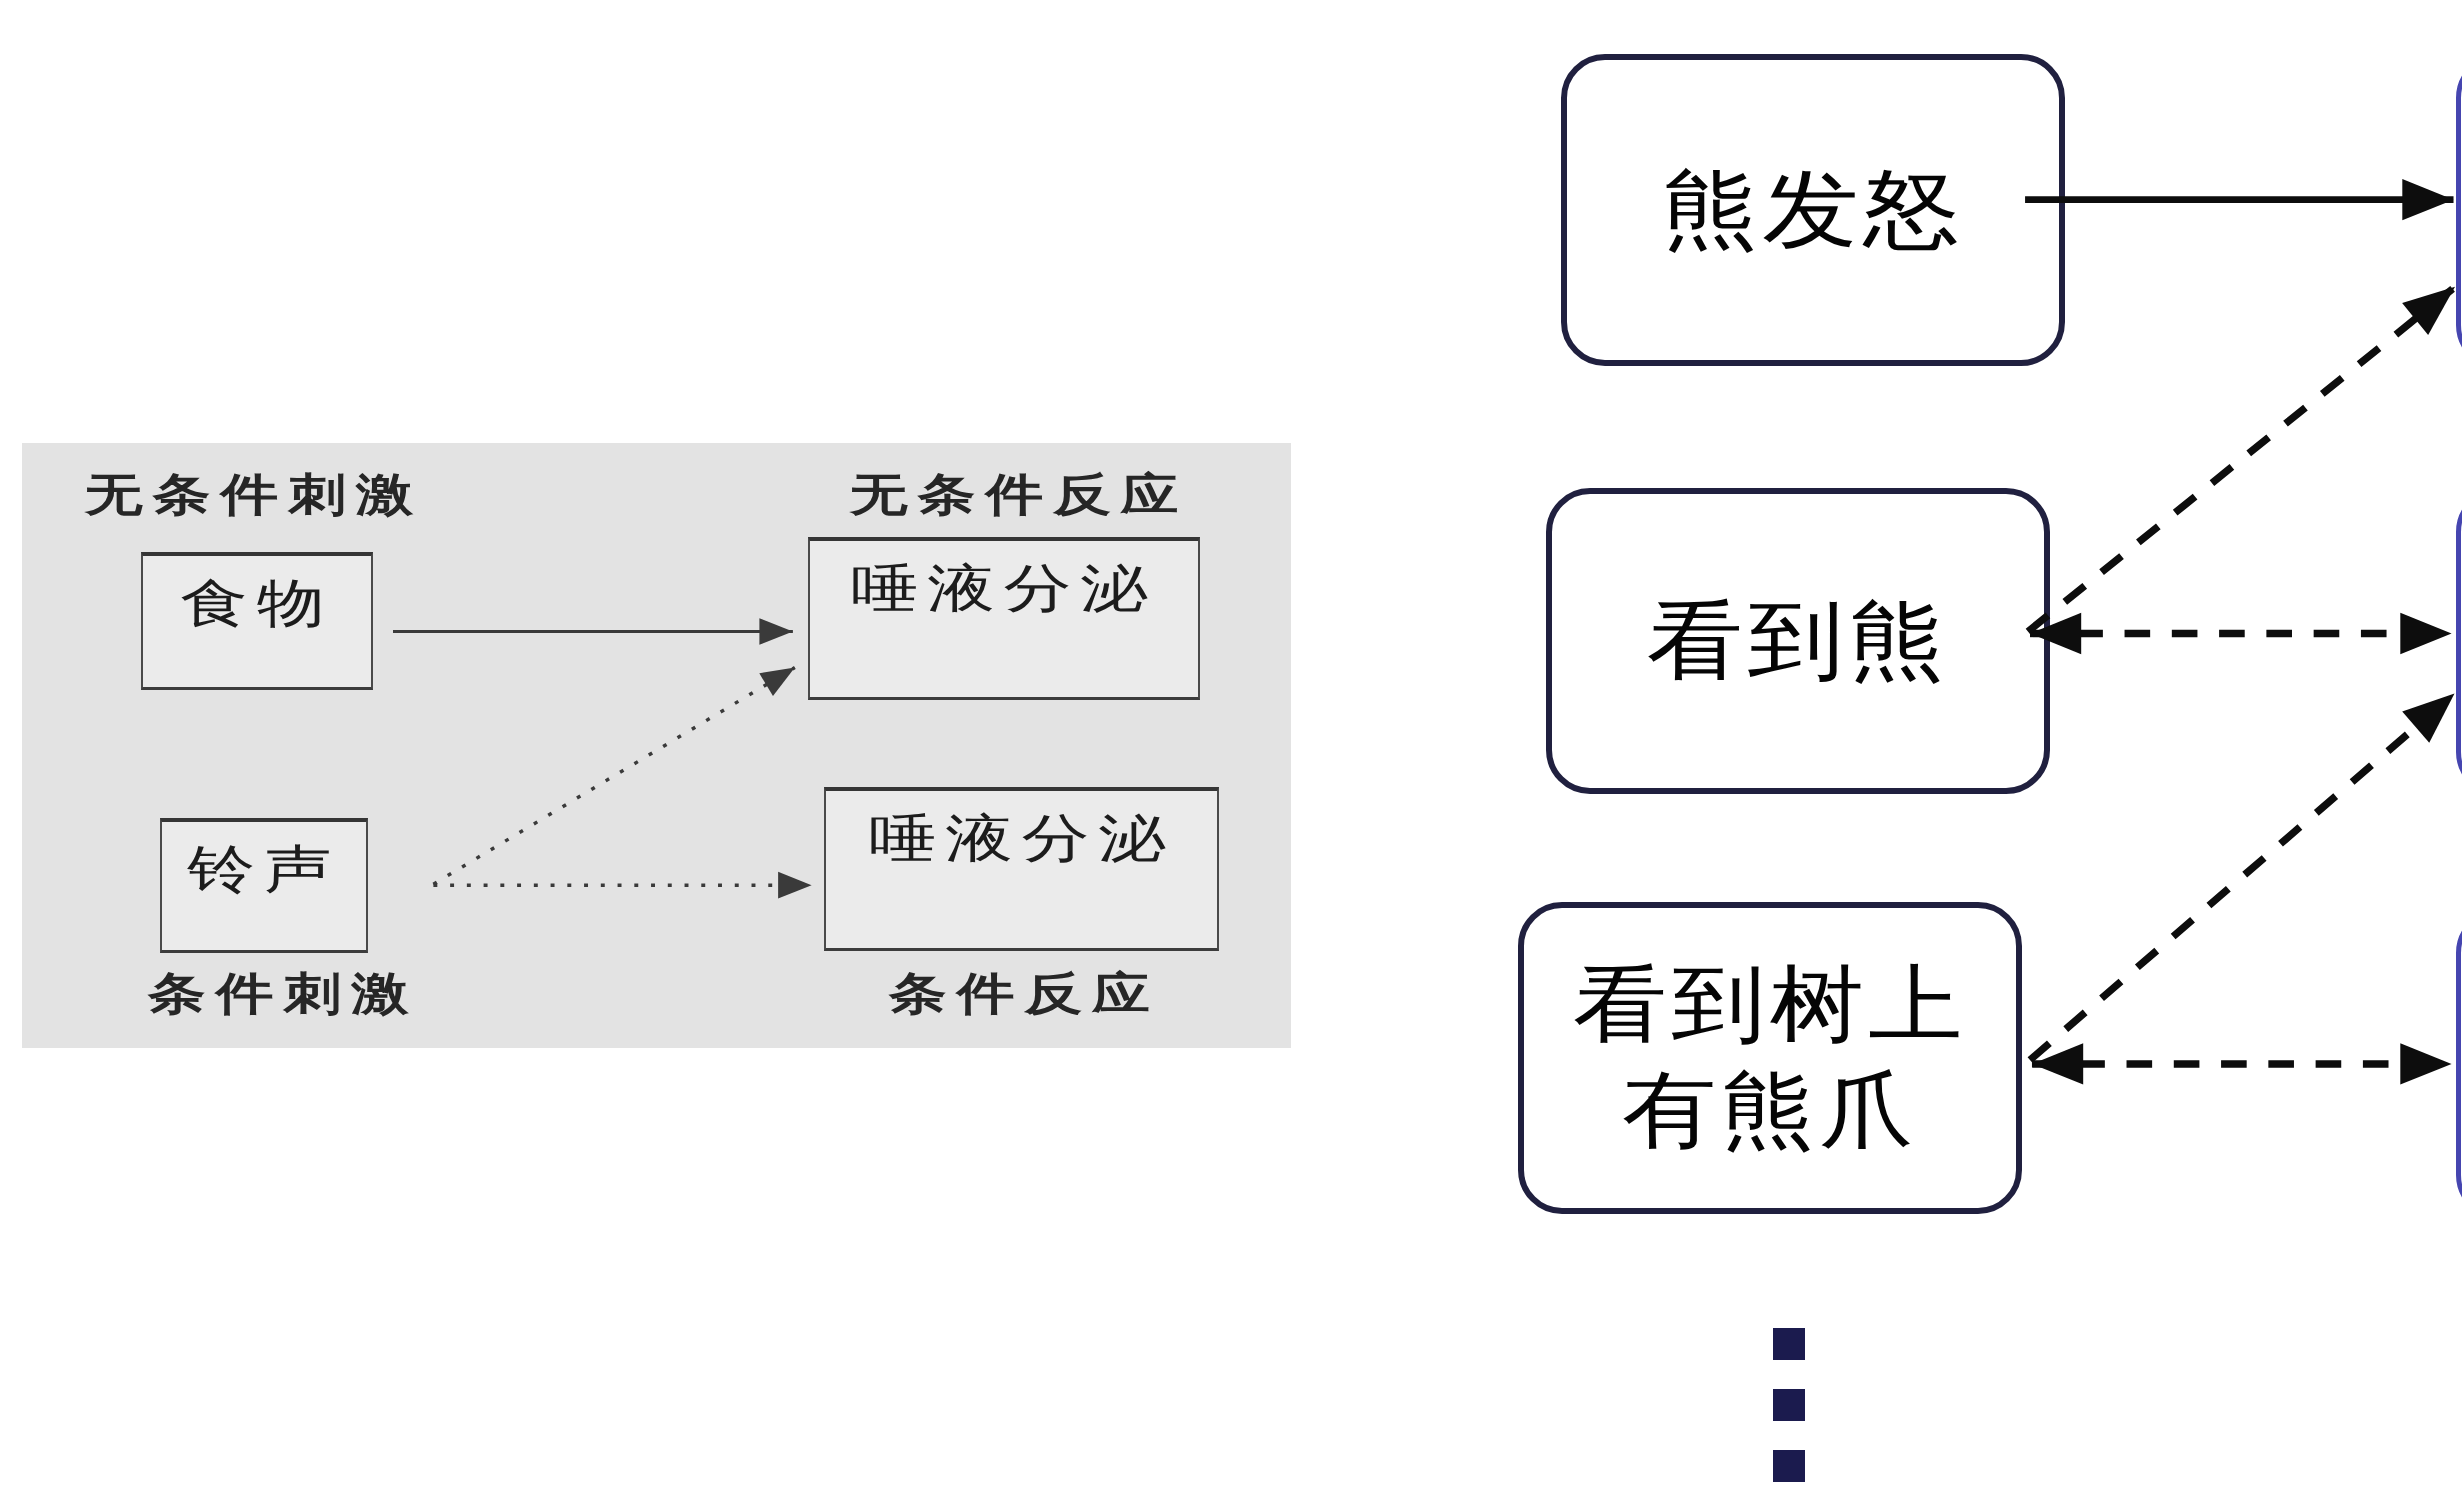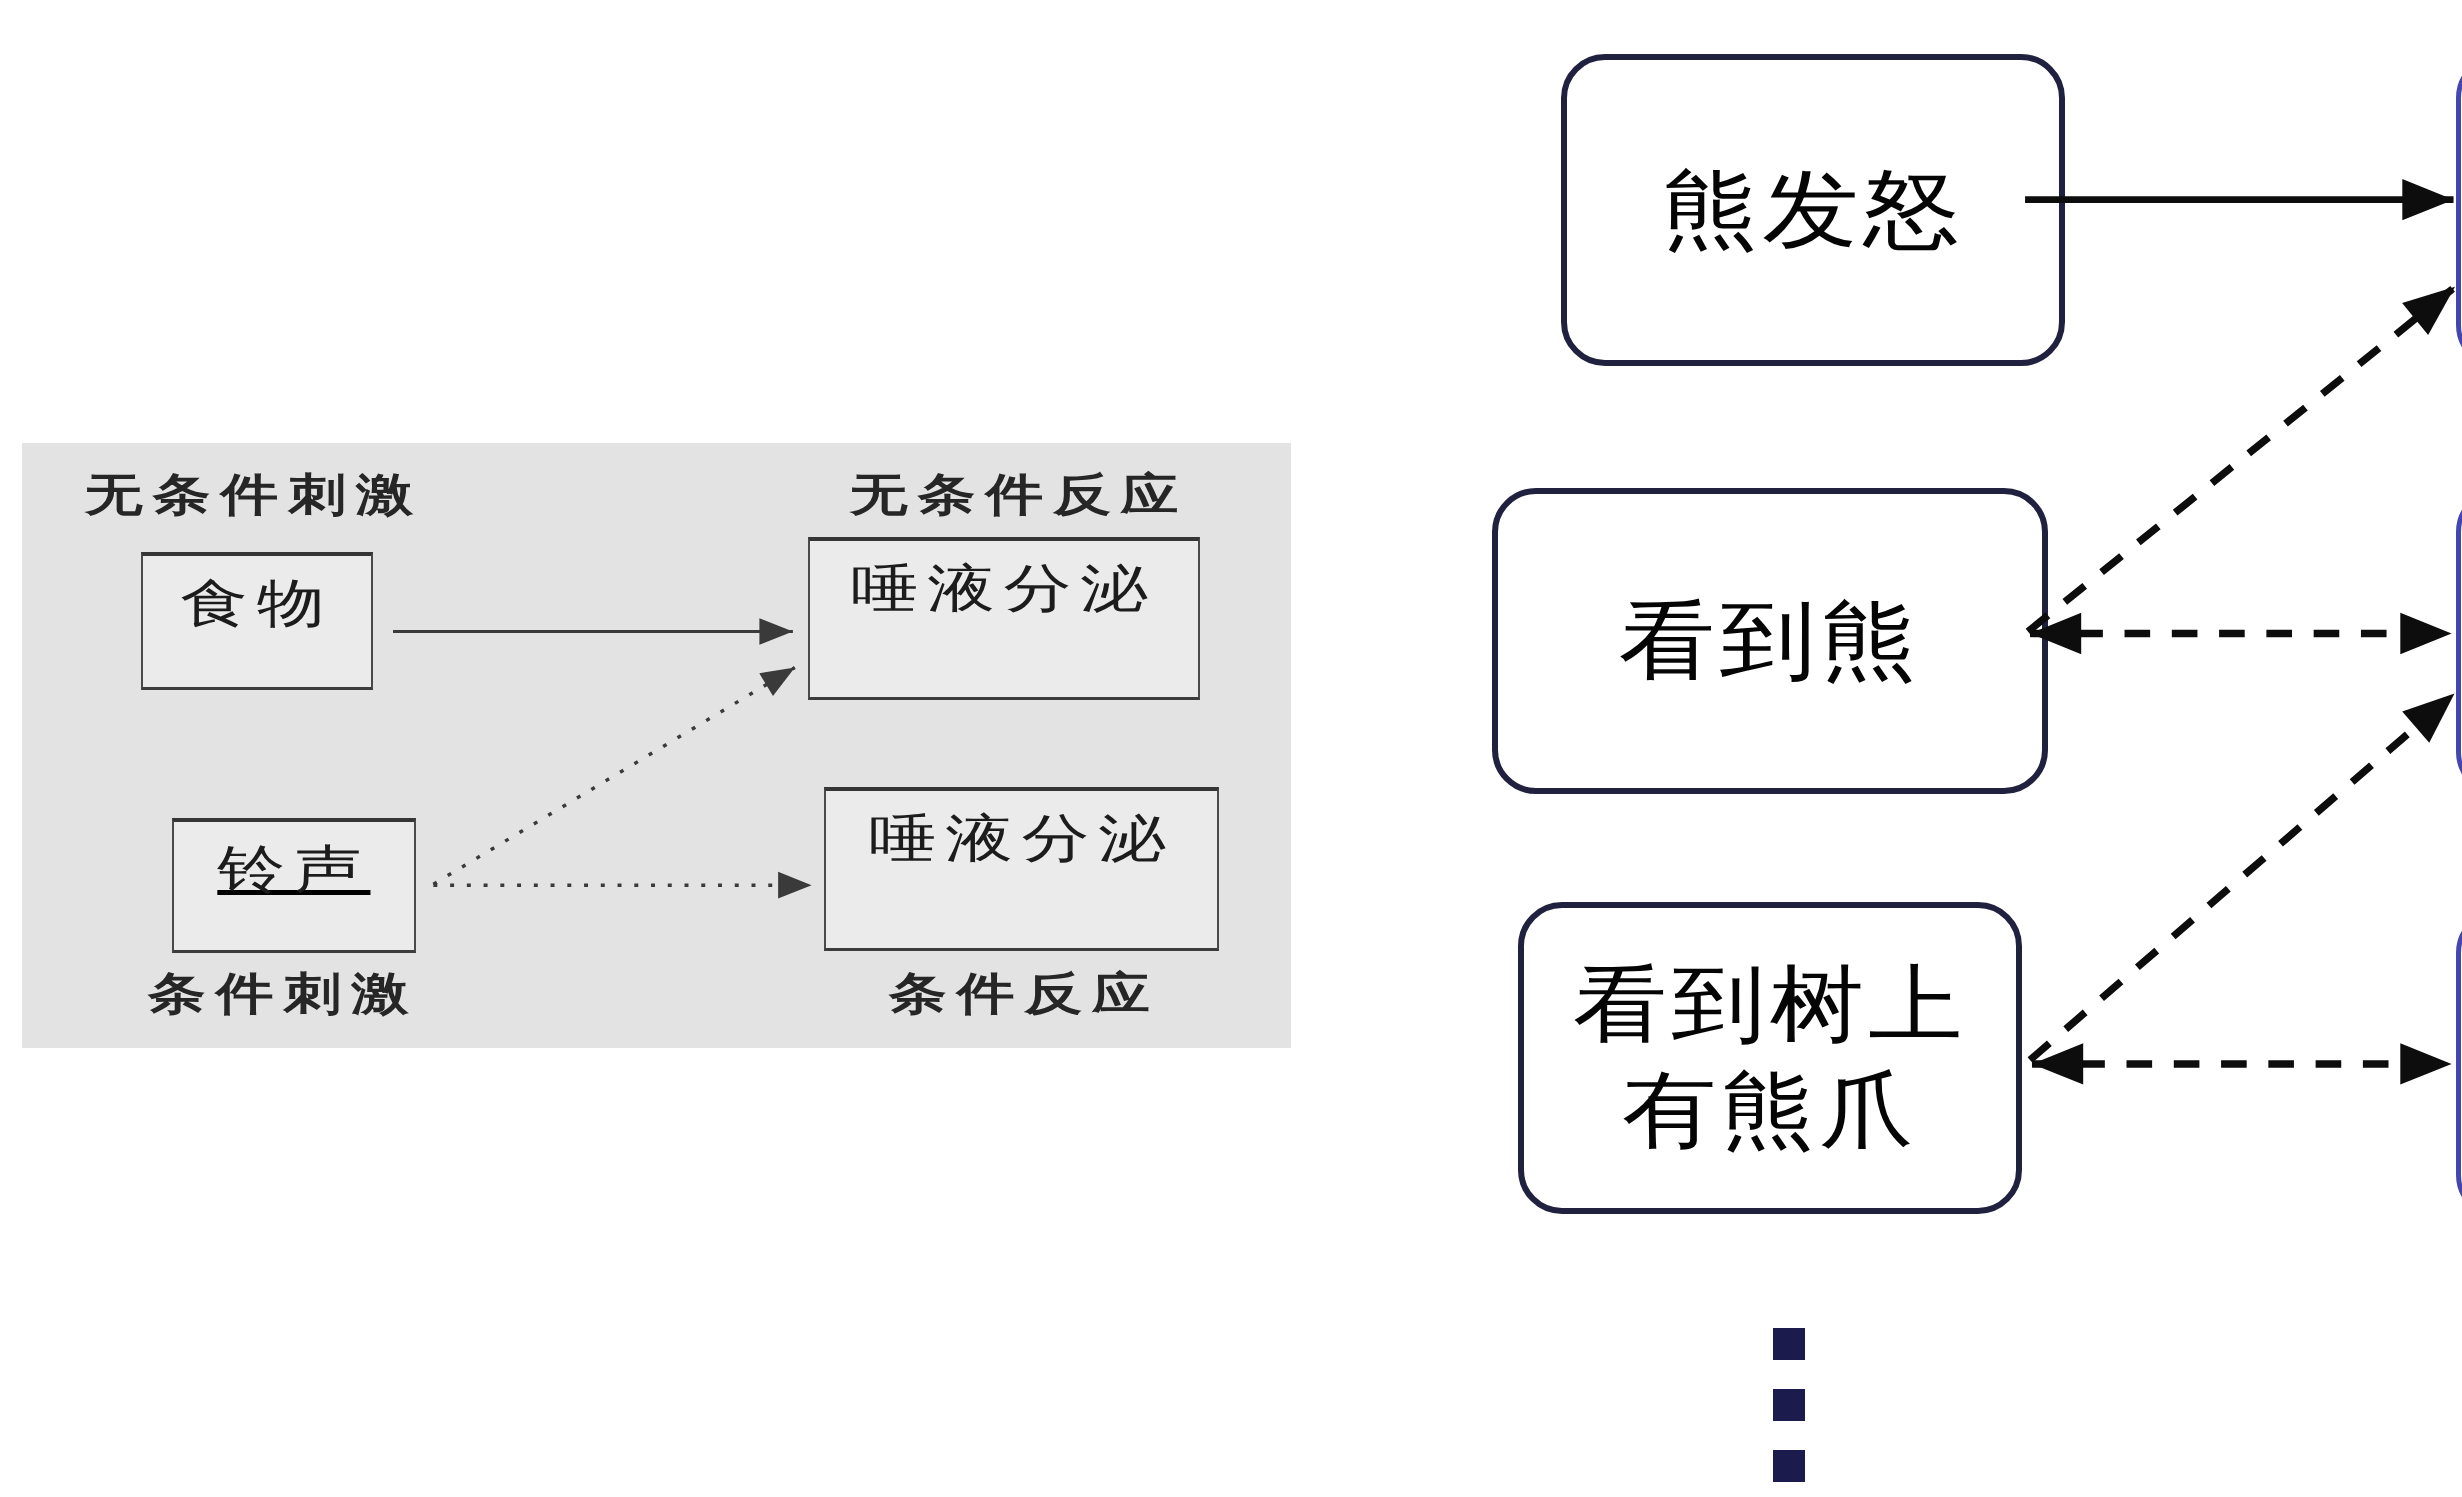--- a/index.html
+++ b/index.html
@@ -14,34 +14,34 @@
   #lbl-cs{left:148px;top:964px;}
   #lbl-cr{left:889px;top:964px;}
 
   .gbox{position:absolute;box-sizing:border-box;background:#ebebeb;
         border:2.5px solid #4a4a4a;border-top:4.4px solid #353535;border-bottom:3.4px solid #3c3c3c;
         display:flex;justify-content:center;align-items:flex-start;}
   .gbox .t{font-size:52px;font-weight:500;color:#1c1c1c;letter-spacing:6.9px;white-space:nowrap;
            margin-top:12.8px;transform:scaleX(1.30);transform-origin:center top;}
   #box-food{left:141px;top:552px;width:232px;height:138px;}
   #box-saliva-uc{left:808px;top:537px;width:392px;height:163px;}
-  #box-bell{left:172px;top:818px;width:244px;height:135px;text-decoration:underline;}
+  #box-bell{left:160px;top:818px;width:208px;height:135px;}
   #box-saliva-c{left:824px;top:787px;width:395px;height:164px;}
 
   
   .rbox{position:absolute;box-sizing:border-box;background:#ffffff;border-radius:44px;
         display:flex;justify-content:center;align-items:center;}
   .rbox.dark{border:6.4px solid #20203f;}
   .rbox.blue{border:5.4px solid #4545b0;}
   .rtext{font-size:86px;color:#050505;letter-spacing:3.9px;white-space:nowrap;
          transform:scaleX(1.12);transform-origin:center center;}
   .rtext.two{font-size:84px;line-height:1.26;text-align:center;white-space:normal;}
   #b-bear{left:1561px;top:54px;width:504px;height:312px;}
   #b-reward{left:2456px;top:54px;width:497px;height:315px;}
-  #b-see{left:1492px;top:488px;width:556px;height:306px;}
+  #b-see{left:1546px;top:488px;width:504px;height:306px;}
   #b-vsp{left:2456px;top:488px;width:497px;height:308px;}
   #b-claw{left:1518px;top:902px;width:504px;height:312px;}
   #b-vs{left:2456px;top:909px;width:497px;height:310px;}
 
   
   .dotcol{position:absolute;display:flex;flex-direction:column;gap:29.5px;}
   #dots-left{left:1773px;top:1328px;}
   .dot{width:31.5px;height:31.5px;}
   .dot.navy{background:#1b1b4e;}
 

